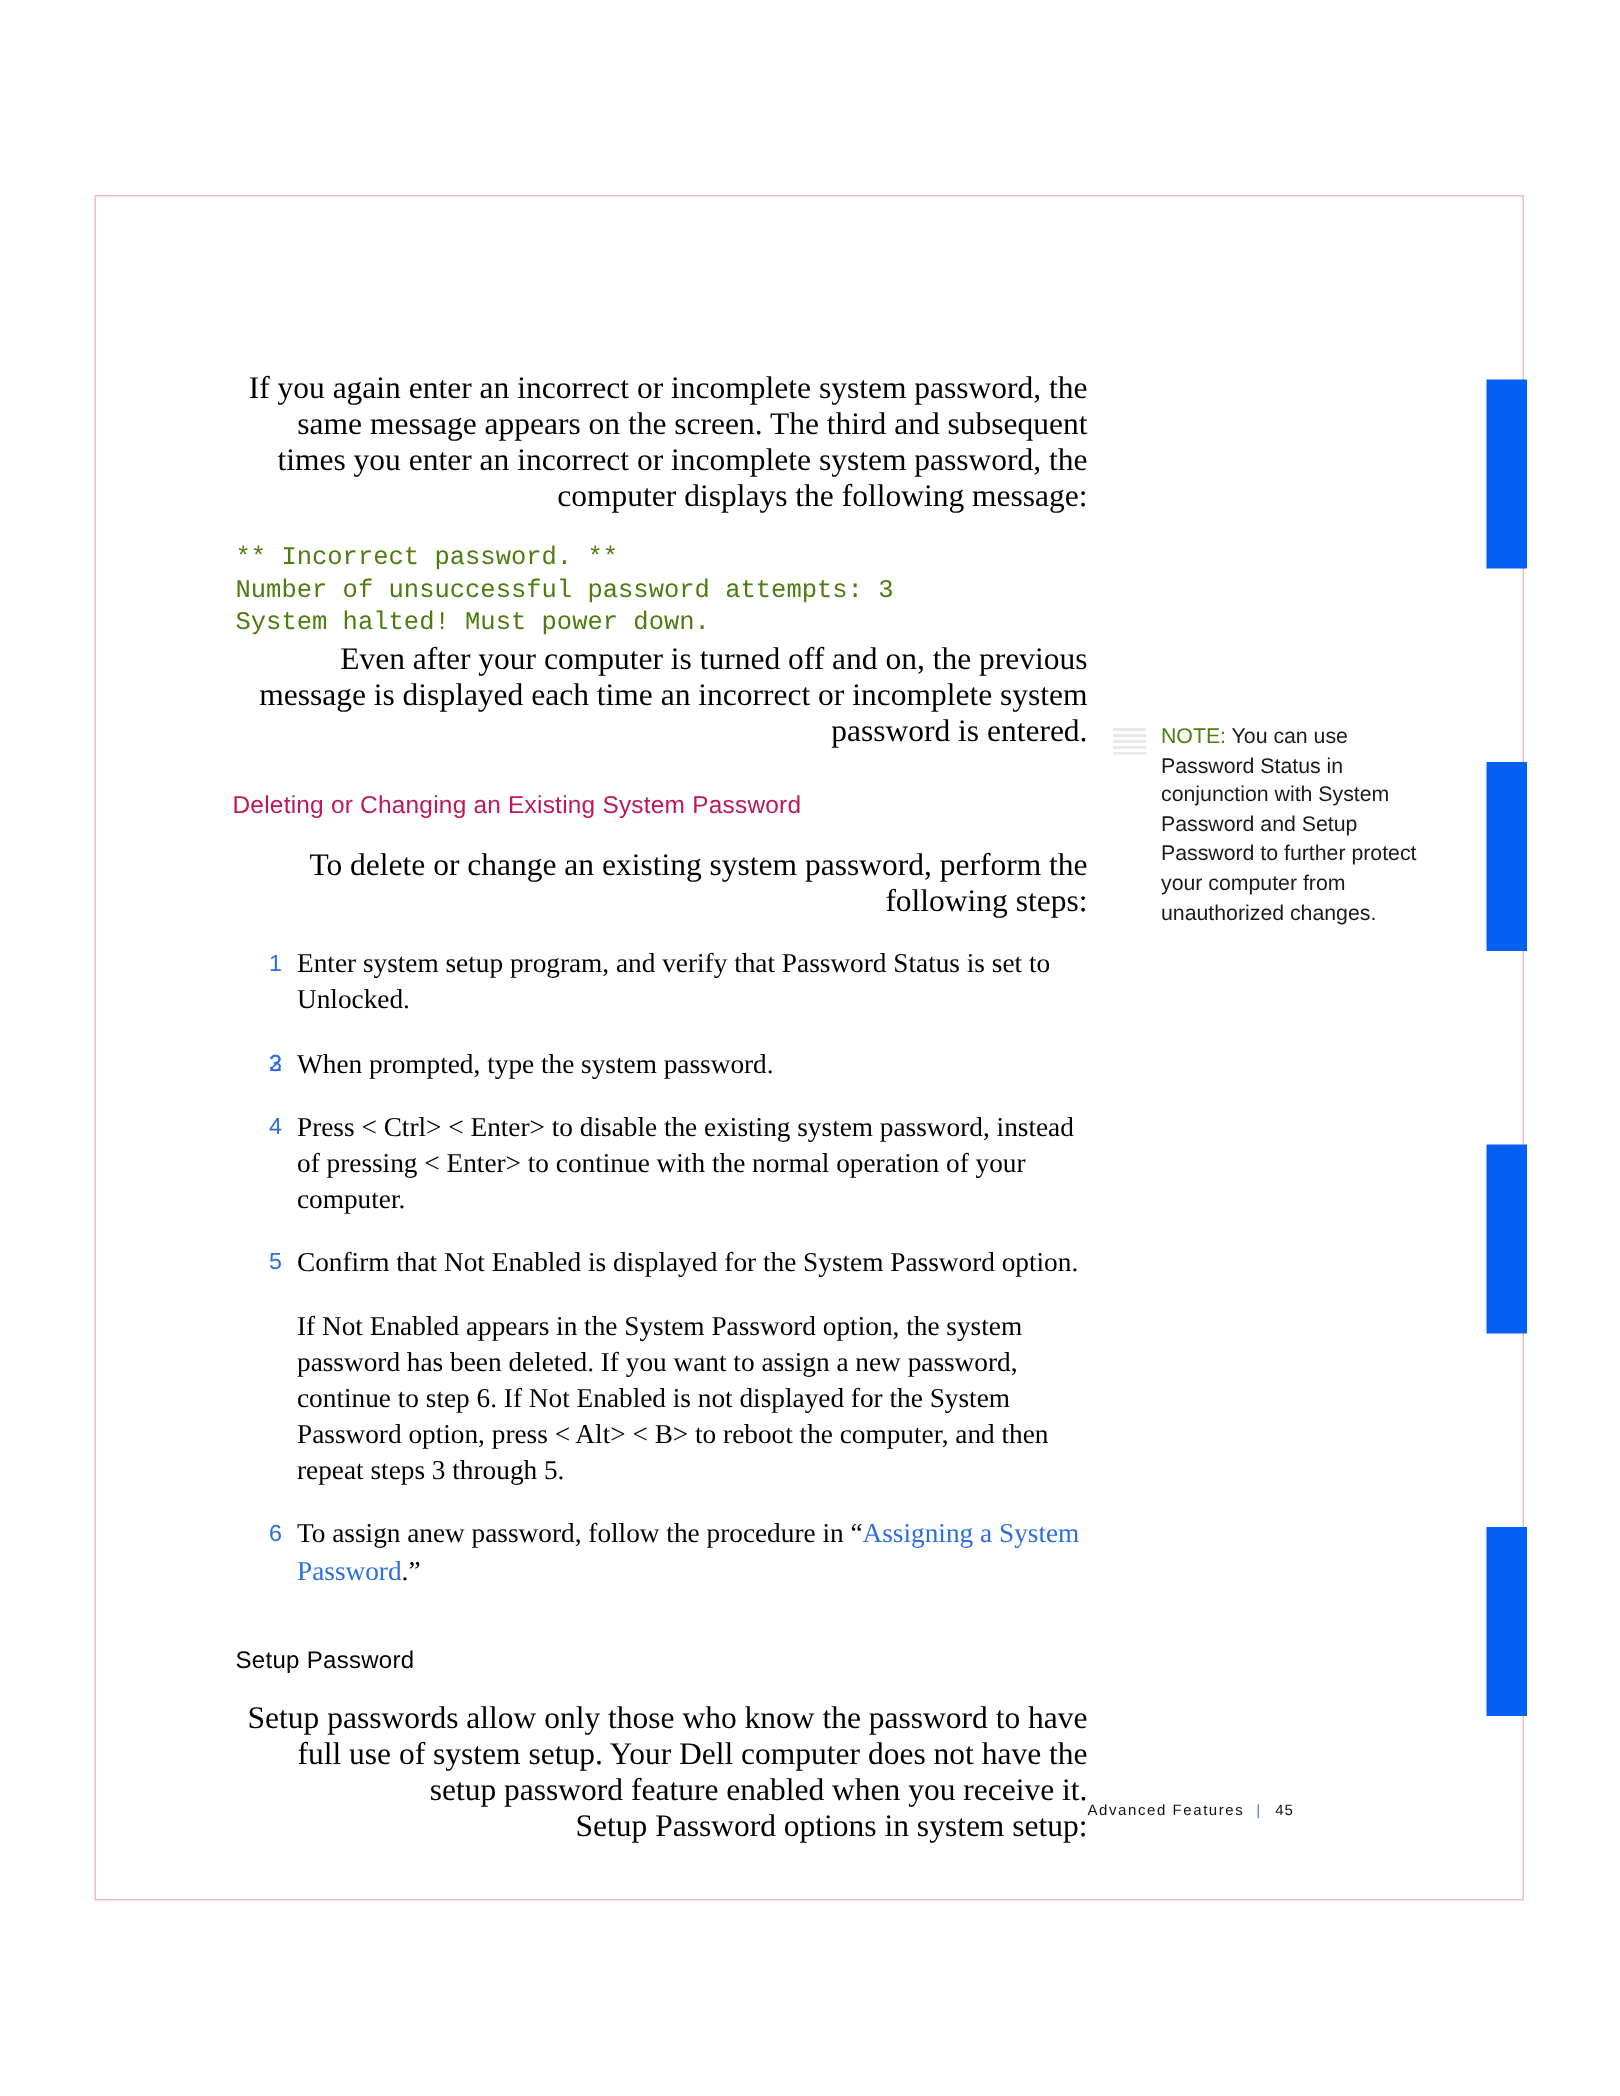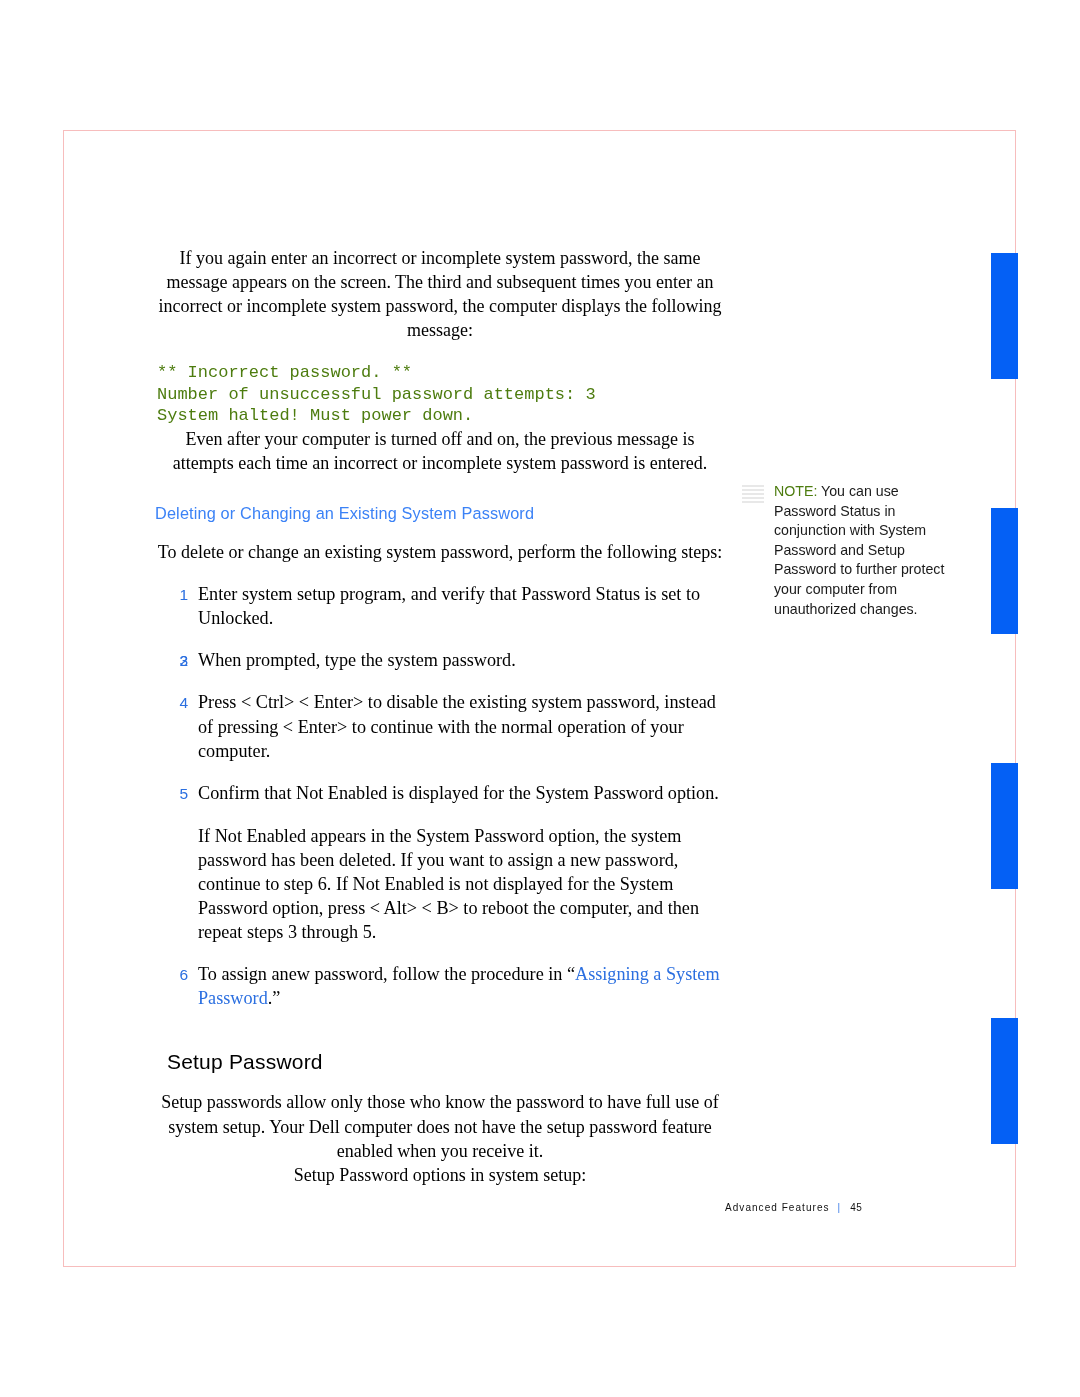--- a/index.html
+++ b/index.html
@@ -38,49 +38,49 @@
   
   #content {
     position: absolute;
     left: 155px;
     top: 246px;
     width: 570px;
   }
 
   p.body {
     margin: 0 0 0 0;
-    font-size: 18px;
+    font-size: 21px;
     line-height: 24.1px;
-    text-align: center;
+    text-align: right;
   }
   .gap-para { margin-top: 19px; }
 
   pre.code-block {
     margin: 20px 0 0 2px;
     font-family: "Liberation Mono", "DejaVu Sans Mono", monospace;
     font-size: 17px;
     line-height: 21.5px;
     color: #4d7c0f;
     white-space: pre;
   }
 
   h3.subhead {
     margin: 27px 0 0 0;
     font-family: "Liberation Sans", "DejaVu Sans", sans-serif;
     font-size: 16.3px;
     font-weight: normal;
     line-height: 22px;
     letter-spacing: 0.15px;
-    color: #3b82f6;
+    color: #be185d;
   }
 
   h2.section-head {
-    margin: 12px;
-    font-family: "Liberation Sans", "DejaVu Sans", sans-serif;
-    font-size: 21px;
+    margin: 2px;
+    font-family: "Liberation Sans", "DejaVu Sans", sans-serif;
+    font-size: 16px;
     font-weight: normal;
     letter-spacing: 0.2px;
     color: #000;
   }
 
   
   ol.steps {
     margin: 0;
     padding: 0;
     list-style: none;
@@ -173,21 +173,21 @@
 <div class="edge-tab" style="top:1018px;height:126px;"></div>
 
 <div id="content">
 
   <p class="body">If you again enter an incorrect or incomplete system password, the same message appears on the screen. The third and subsequent times you enter an incorrect or incomplete system password, the computer displays the following message:</p>
 
   <pre class="code-block">** Incorrect password. **
 Number of unsuccessful password attempts: 3
 System halted! Must power down.</pre>
 
-  <p class="body gap-para">Even after your computer is turned off and on, the previous message is attempts each time an incorrect or incomplete system password is entered.</p>
+  <p class="body gap-para">Even after your computer is turned off and on, the previous message is displayed each time an incorrect or incomplete system password is entered.</p>
 
   <h3 class="subhead">Deleting or Changing an Existing System Password</h3>
 
   <p class="body" style="margin-top:16px;">To delete or change an existing system password, perform the following steps:</p>
 
   <ol class="steps">
     <li class="step">
       <span class="num">1</span>
       <span>Enter system setup program, and verify that Password Status is set to Unlocked.</span>
     </li>

